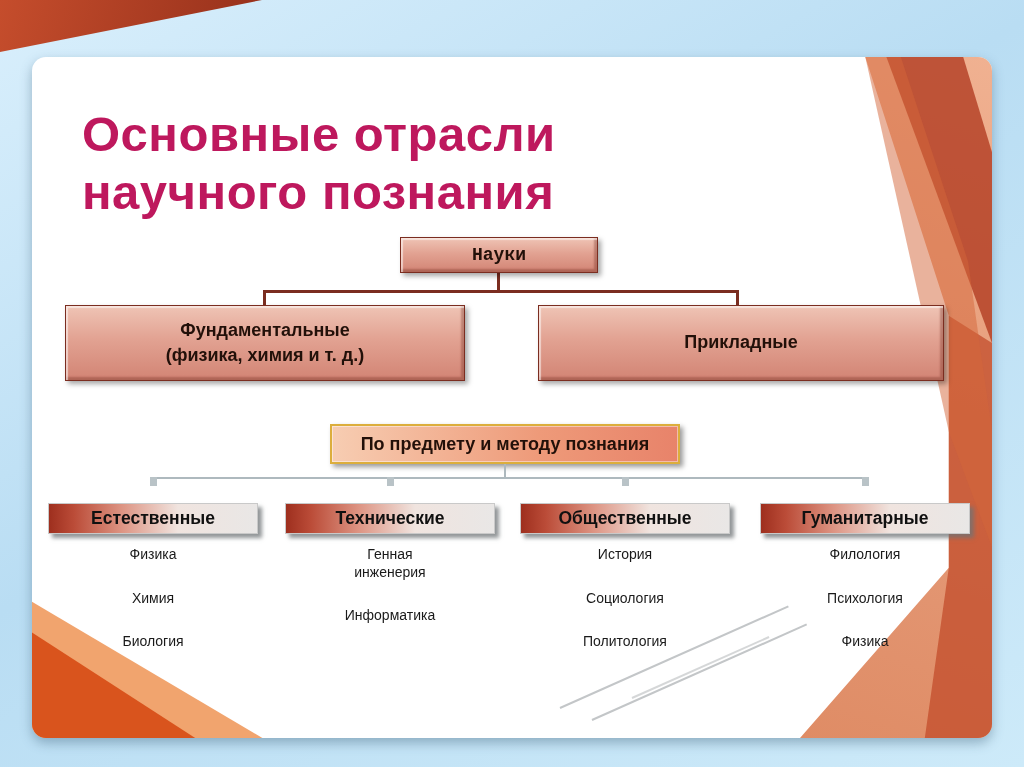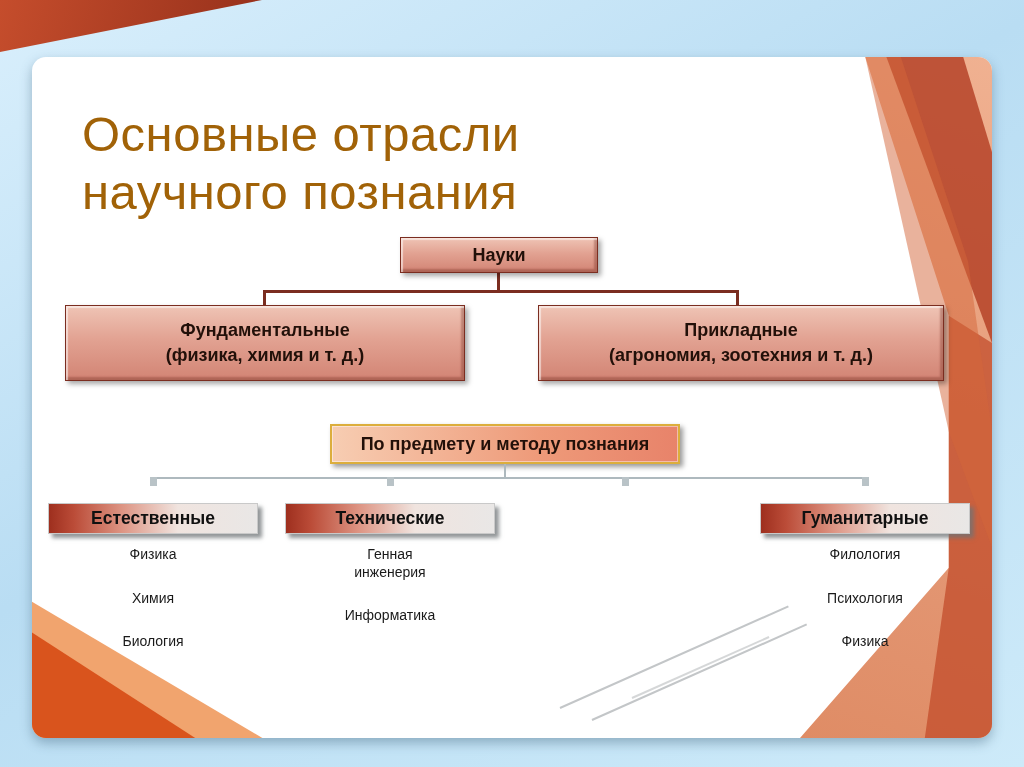--- a/index.html
+++ b/index.html
@@ -40,36 +40,36 @@
   .blt-dark { background:#d9541d;
     clip-path:polygon(0 84.5%, 0 100%, 17% 100%); }
   .gline { position:absolute; height:2px; background:#c3c6c8; transform-origin:left center; }
   .g1 { left:528px; top:650px; width:250px; transform:rotate(-24deg); }
   .g2 { left:560px; top:662px; width:235px; transform:rotate(-24deg); }
   .g3 { left:600px; top:640px; width:150px; transform:rotate(-24deg); opacity:.7; }
 
   
   .title {
     position:absolute; left:50px; top:48px;
-    font-size:49px; line-height:58px; font-weight:normal;
-    color:#a16207; letter-spacing:.5px;
+    font-size:49px; line-height:58px; font-weight:bold;
+    color:#be185d; letter-spacing:.5px;
   }
 
   
   .tbox {
     position:absolute; display:flex; flex-direction:column;
     align-items:center; justify-content:center; text-align:center;
     font-weight:bold; color:#221009;
     background:linear-gradient(180deg,#efc4b5 0%, #e2a292 45%, #d28474 100%);
     border:1px solid #7b2d20;
     box-shadow:3px 3px 5px rgba(0,0,0,.35),
                inset 2px 2px 1px rgba(255,255,255,.55),
                inset -3px -3px 2px rgba(110,40,28,.35);
   }
-  .root-box   { left:368px; top:180px; width:198px; height:36px; font-size:18px; }
+  .root-box   { left:368px; top:180px; width:198px; height:36px; font-size:18px;font-family:Liberation Mono, monospace; }
   .branch-box { top:248px; height:76px; font-size:18px; line-height:1.4; }
   .branch-left  { left:33px;  width:400px; }
   .branch-right { left:506px; width:406px; }
   .method-box {
     left:298px; top:367px; width:350px; height:40px; font-size:18px;
     background:linear-gradient(90deg,#f7cdb2 0%, #ee9a79 60%, #e8836a 100%);
     border:2px solid #dcae3c;
     box-shadow:3px 3px 5px rgba(0,0,0,.4), inset 0 0 0 1px rgba(255,255,255,.45);
   }
 
@@ -134,21 +134,20 @@
     <div class="tbox root-box">
       <span>Науки</span>
     </div>
 
     <div class="tbox branch-box branch-left">
       <span>Фундаментальные</span>
       <span>(физика, химия и т. д.)</span>
     </div>
     <div class="tbox branch-box branch-right">
       <span>Прикладные</span>
-      <span>(агрономия, зоотехния и т. д.)</span>
     </div>
 
     <div class="tbox method-box">
       <span>По предмету и методу познания</span>
     </div>
 
     <div class="gcon g-stem"></div>
     <div class="gcon g-rail"></div>
     <div class="gcon g-drop gd1"></div>
     <div class="gcon g-drop gd2"></div>
@@ -170,20 +169,30 @@
       <div class="cat-header">
         <span>Технические</span>
       </div>
       <div class="cat-items">
         <div class="item">Генная
 инженерия</div>
         <div class="item">Информатика</div>
       </div>
     </div>
 
+    <div class="cat-col col3">
+      <div class="cat-header">
+        <span>Общественные</span>
+      </div>
+      <div class="cat-items">
+        <div class="item">История</div>
+        <div class="item">Социология</div>
+        <div class="item">Политология</div>
+      </div>
+    </div>
 
     <div class="cat-col col4">
       <div class="cat-header">
         <span>Гуманитарные</span>
       </div>
       <div class="cat-items">
         <div class="item">Филология</div>
         <div class="item">Психология</div>
         <div class="item">Физика</div>
       </div>

